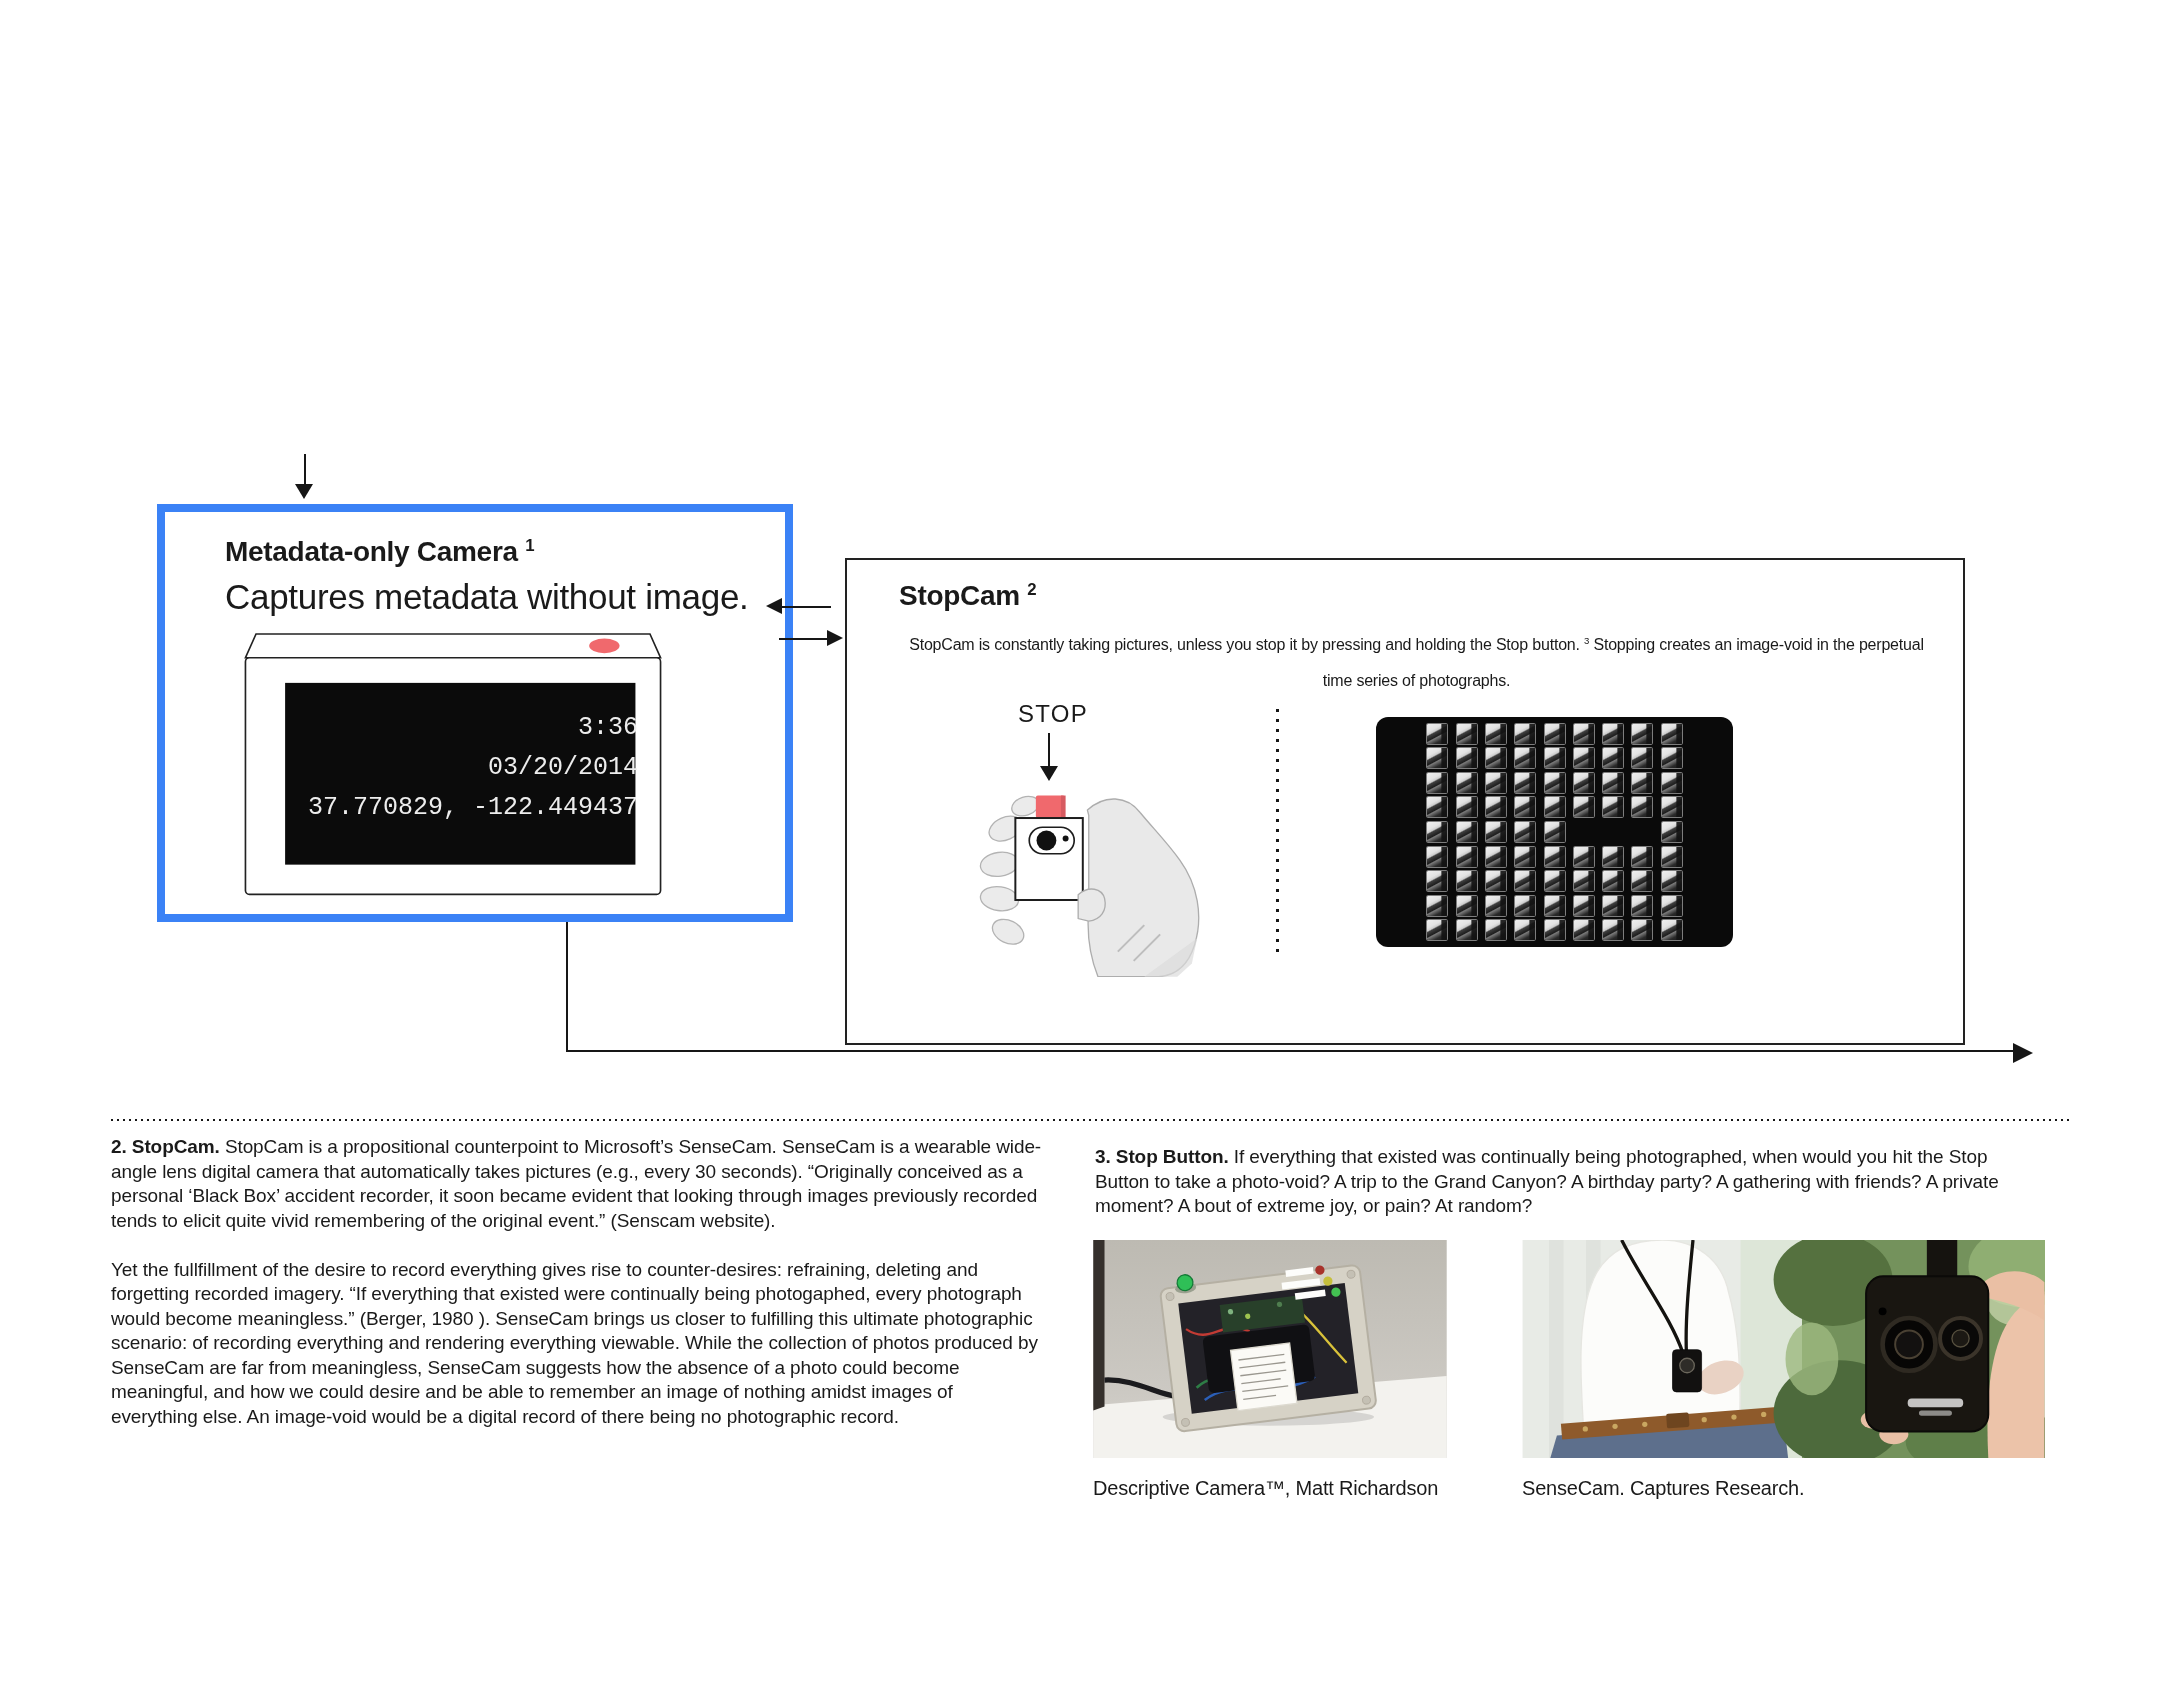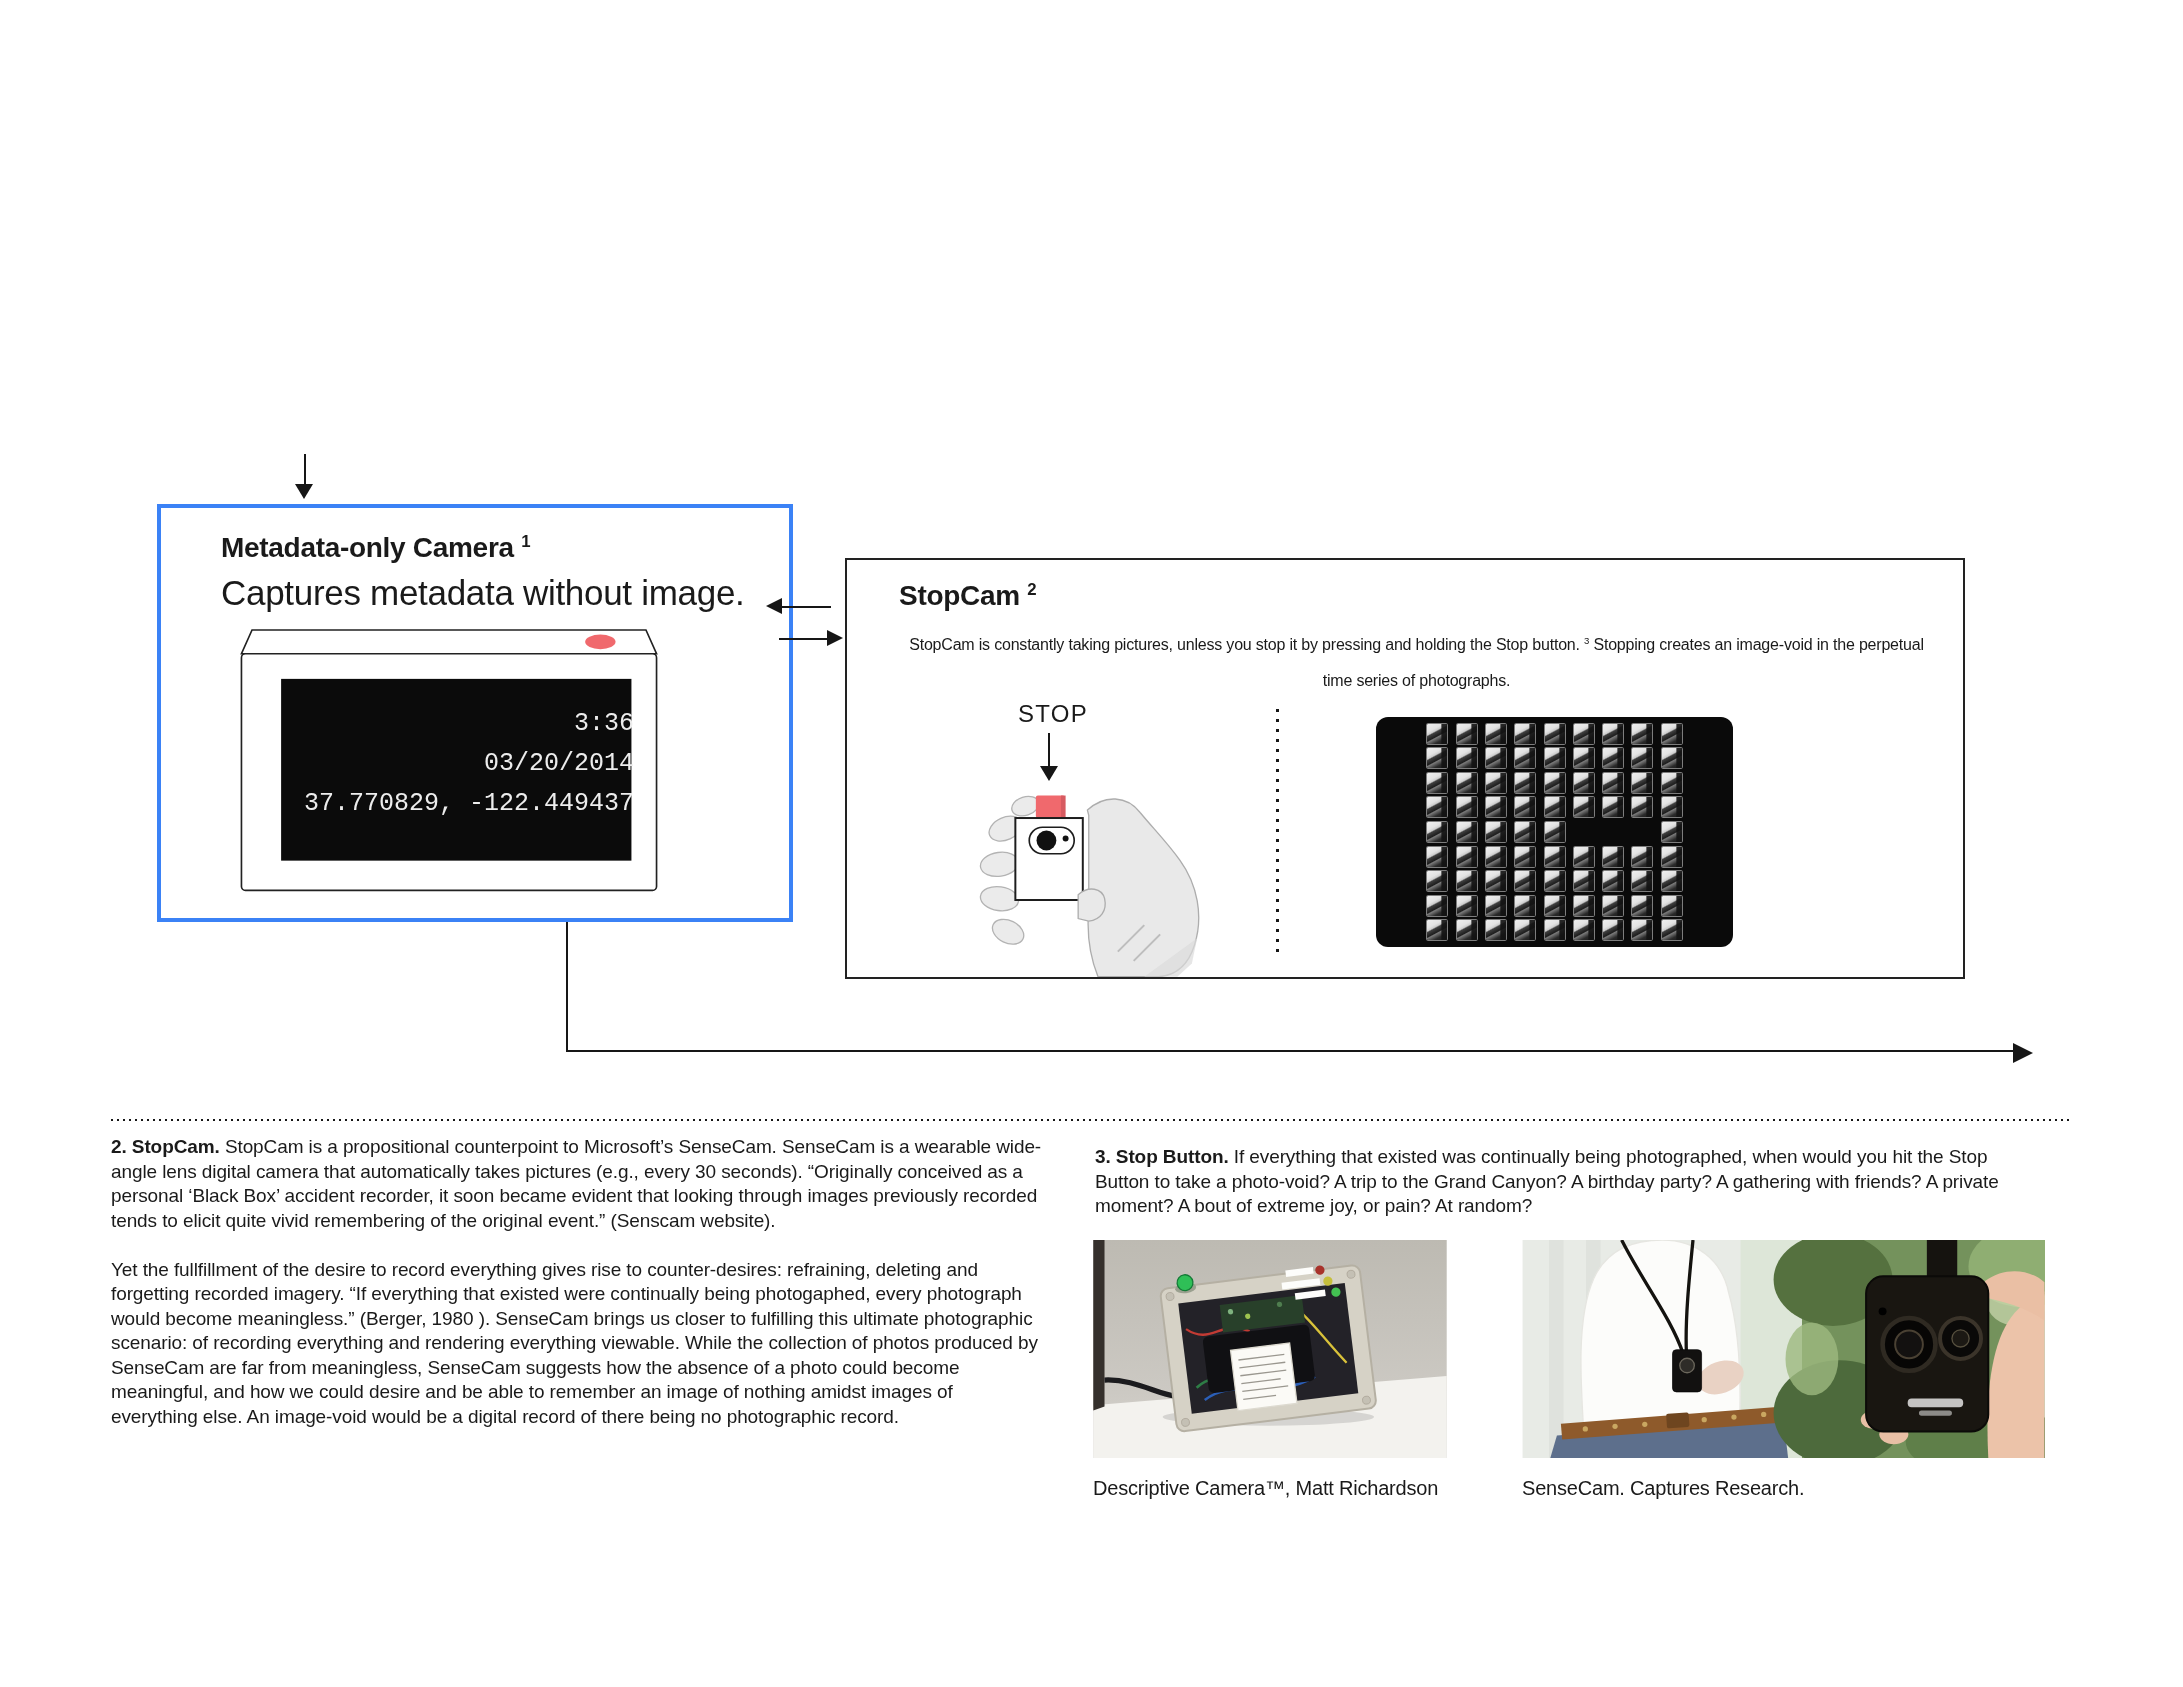--- a/index.html
+++ b/index.html
@@ -13,29 +13,29 @@
   .tri-right{border-top:8.6px solid transparent;border-bottom:8.6px solid transparent;border-left:16.5px solid #161616;}
 
   
   .dotted-box{position:absolute;left:129px;top:333px;width:597px;height:112px;
               border:2px dotted #161616;box-sizing:border-box;}
   .dotted-box .h-title{position:absolute;left:45px;top:20px;font-size:28px;font-weight:bold;letter-spacing:-0.3px;}
   .dotted-box .h-sub{position:absolute;left:45px;top:61px;font-size:26px;letter-spacing:-0.3px;}
 
   
   .meta-box{position:absolute;left:157px;top:504px;width:636px;height:418px;
-            border:4px solid #3b82f6;box-sizing:border-box;background:#fff;}
+            border:8px solid #3b82f6;box-sizing:border-box;background:#fff;}
   .meta-title{position:absolute;left:60px;top:24px;font-size:28px;font-weight:bold;letter-spacing:-0.3px;}
   .meta-sub{position:absolute;left:60px;top:65px;font-size:35px;letter-spacing:-0.3px;}
   sup.fnref{font-size:60%;vertical-align:super;font-weight:bold;}
   .screen-text{position:absolute;left:122px;top:196px;width:351px;text-align:right;
                font-family:"Liberation Mono",monospace;font-size:25px;line-height:40px;color:#ededed;}
 
   
-  .stop-box{position:absolute;left:845px;top:558px;width:1120px;height:421px;
+  .stop-box{position:absolute;left:845px;top:558px;width:1120px;height:487px;
             border:2px solid #222;box-sizing:border-box;background:#fff;}
   .stop-title{position:absolute;left:52px;top:20px;font-size:28px;font-weight:bold;letter-spacing:-0.3px;}
   .stop-body{position:absolute;left:52px;top:63px;width:1035px;font-size:16px;line-height:36px;letter-spacing:-0.2px;text-align:center;}
   .stop-body sup{font-size:60%;vertical-align:super;}
   .stop-label{position:absolute;left:171px;top:140px;font-size:24px;letter-spacing:1.3px;}
   .vdots{position:absolute;left:429px;top:149px;width:2.6px;height:246px;
          background:repeating-linear-gradient(180deg,#161616 0 2.6px,transparent 2.6px 10px);}
   .photo-panel{position:absolute;left:529px;top:157px;width:357px;height:230px;background:#0a0a0a;border-radius:12px;}
   .photo-grid{position:absolute;inset:0;display:grid;place-content:center;column-gap:9.3px;row-gap:4.6px;}
   .thumb{width:20px;height:20px;border-radius:0.7px;outline:0.7px solid #7d7d7d;

